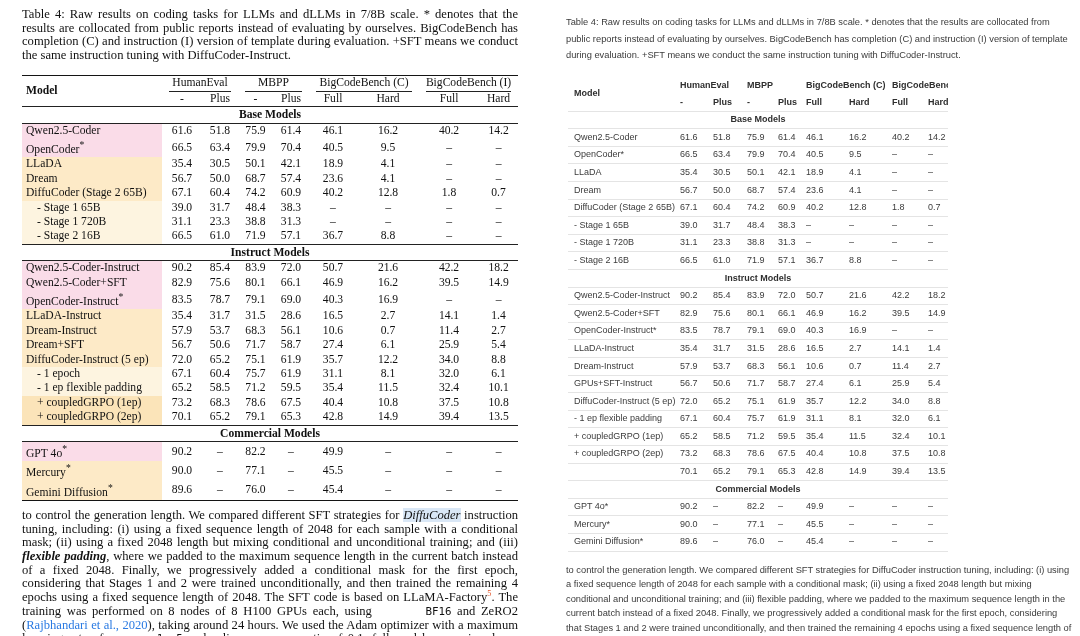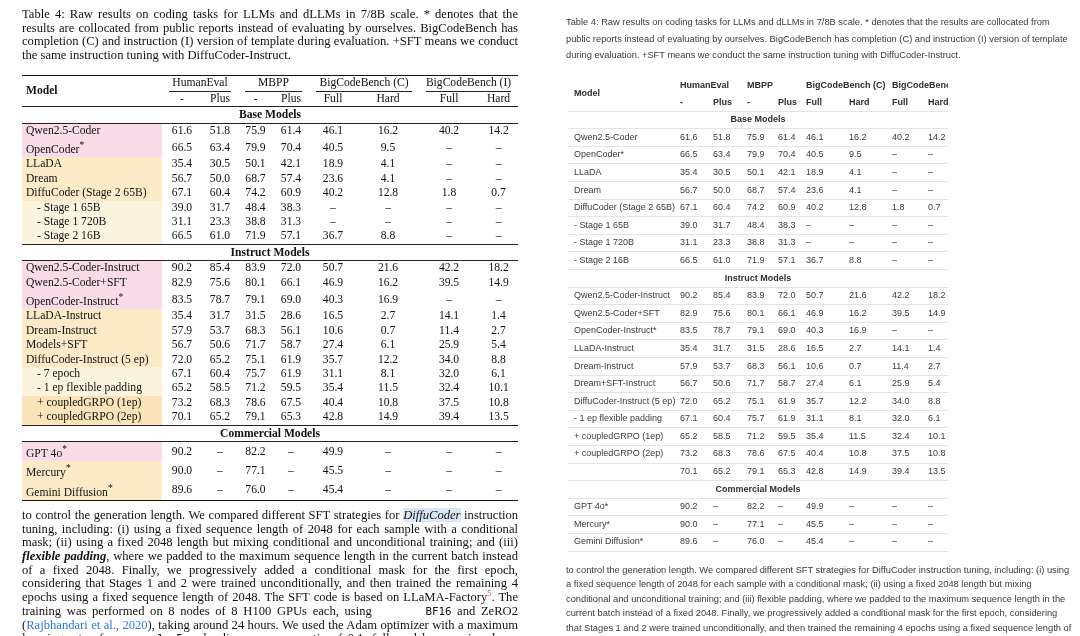--- a/index.html
+++ b/index.html
@@ -231,21 +231,21 @@
             <td class="val">57.9</td>
             <td class="val">53.7</td>
             <td class="val">68.3</td>
             <td class="val">56.1</td>
             <td class="val">10.6</td>
             <td class="val">0.7</td>
             <td class="val">11.4</td>
             <td class="val">2.7</td>
           </tr>
           <tr>
-            <td class="lbl hl-cream">Models+SFT</td>
+            <td class="lbl hl-cream">Dream+SFT</td>
             <td class="val">56.7</td>
             <td class="val">50.6</td>
             <td class="val">71.7</td>
             <td class="val">58.7</td>
             <td class="val">27.4</td>
             <td class="val">6.1</td>
             <td class="val">25.9</td>
             <td class="val">5.4</td>
           </tr>
           <tr>
@@ -253,21 +253,21 @@
             <td class="val">72.0</td>
             <td class="val">65.2</td>
             <td class="val">75.1</td>
             <td class="val">61.9</td>
             <td class="val">35.7</td>
             <td class="val">12.2</td>
             <td class="val">34.0</td>
             <td class="val">8.8</td>
           </tr>
           <tr>
-            <td class="lbl hl-cream_light ind">- 7 epoch</td>
+            <td class="lbl hl-cream_light ind">- 1 epoch</td>
             <td class="val">67.1</td>
             <td class="val">60.4</td>
             <td class="val">75.7</td>
             <td class="val">61.9</td>
             <td class="val">31.1</td>
             <td class="val">8.1</td>
             <td class="val">32.0</td>
             <td class="val">6.1</td>
           </tr>
           <tr>
@@ -521,21 +521,21 @@
             <td class="val">57.9</td>
             <td class="val">53.7</td>
             <td class="val">68.3</td>
             <td class="val">56.1</td>
             <td class="val">10.6</td>
             <td class="val">0.7</td>
             <td class="val">11.4</td>
             <td class="val">2.7</td>
           </tr>
           <tr>
-            <td class="lbl">Dream+SFT-Instruct</td>
+            <td class="lbl">GPUs+SFT-Instruct</td>
             <td class="val">56.7</td>
             <td class="val">50.6</td>
             <td class="val">71.7</td>
             <td class="val">58.7</td>
             <td class="val">27.4</td>
             <td class="val">6.1</td>
             <td class="val">25.9</td>
             <td class="val">5.4</td>
           </tr>
           <tr>

